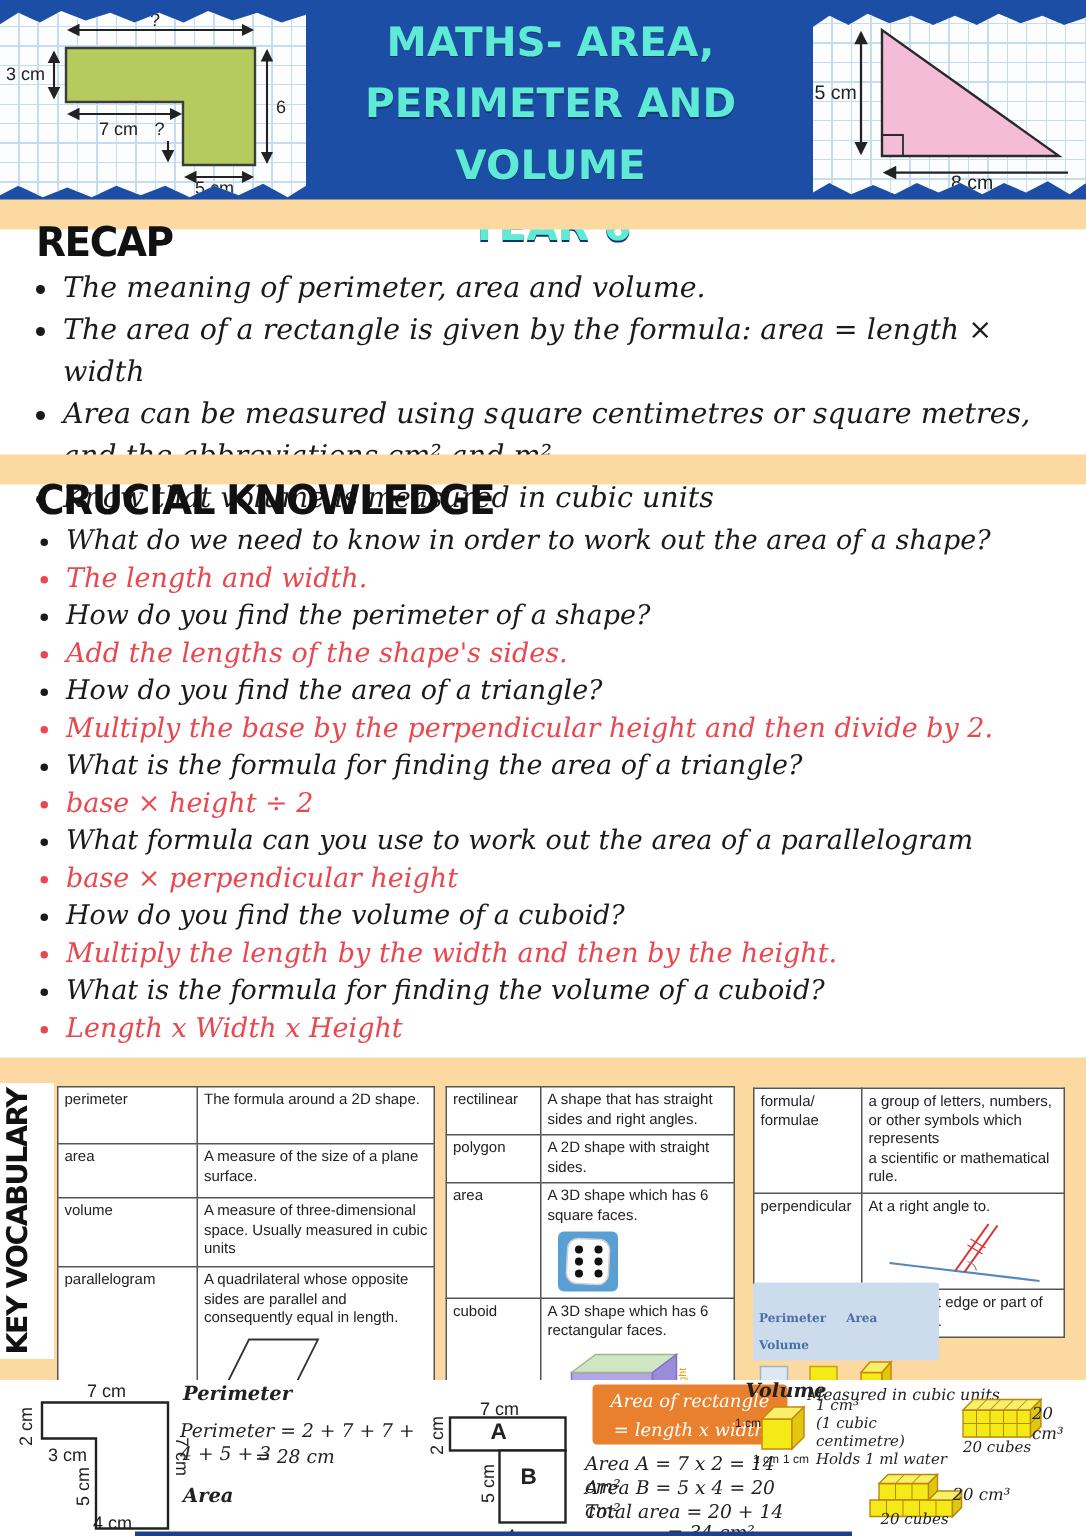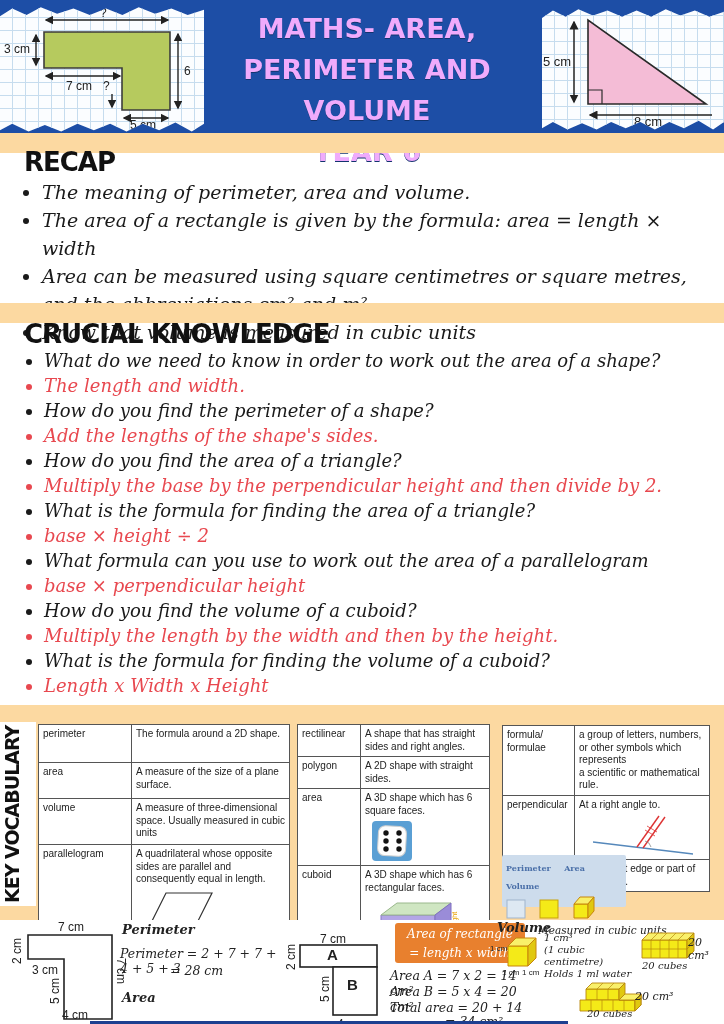--- a/index.html
+++ b/index.html
@@ -1,21 +1,21 @@
 <!DOCTYPE html>
 <html><head>
 <meta charset="utf-8">
 <style>
   html,body{margin:0;padding:0;background:#e9e9e9;}
   .page{position:relative;width:724px;height:1024px;background:#ffffff;overflow:hidden;
         font-family:"Liberation Sans",sans-serif;}
 
   
   .header{position:absolute;left:0;top:0;width:724px;height:140px;background:#1d4ea6;}
-  .title{position:absolute;left:178px;top:8px;width:378px;text-align:center;color:#f0abfc;
+  .title{position:absolute;left:178px;top:8px;width:378px;text-align:center;color:#5eead4;
          font-family:"DejaVu Sans",sans-serif;font-weight:800;font-size:27px;line-height:41px;
          letter-spacing:0px;text-shadow:0 1px 0 #12346e;}
   .paper{position:absolute;background-color:#fbfdff;
          background-image:repeating-linear-gradient(0deg,transparent,transparent 12px,#c6dcee 12px,#c6dcee 13px),
                           repeating-linear-gradient(90deg,transparent,transparent 12px,#c6dcee 12px,#c6dcee 13px);
          clip-path:polygon(0% 8%,6% 2%,13% 7%,20% 1%,28% 6%,36% 2%,44% 7%,52% 2%,60% 7%,68% 1%,76% 6%,84% 2%,92% 7%,100% 3%,100% 92%,94% 98%,86% 91%,78% 97%,70% 92%,62% 98%,54% 92%,46% 97%,38% 92%,30% 98%,22% 93%,14% 98%,6% 92%,0% 97%);}
   .paper-left{left:0;top:6px;width:204px;height:128px;}
   .paper-right{left:542px;top:8px;width:182px;height:124px;}
   .dim{position:absolute;font-size:12px;color:#222;font-family:"Liberation Sans",sans-serif;}
   .dim.big{font-size:13px;}
@@ -46,21 +46,21 @@
   table.vt td{border:1px solid #555;padding:3px 4px;vertical-align:top;}
   td.term{white-space:pre-line;}
   .vt1{left:38px;top:19px;width:252px;}
   .vt1 td.term{width:84px;}
   .vt2{left:297px;top:19px;width:193px;padding-left:44px;}
   .vt2 td.term{width:54px;}
   .vt3{left:502px;top:20px;width:208px;}
   .vt3 td.term{width:66px;}
   .cellimg{display:block;margin:3px 0 0 6px;}
   .mini{position:absolute;left:502px;top:150px;width:124px;height:52px;background:#cddcec;
-        border-radius:2px;padding:2px 0 0 4px;box-sizing:border-box;}
+        border-radius:2px;padding:13px 0 0 4px;box-sizing:border-box;}
   .mini-labels span{display:inline-block;font-family:"DejaVu Serif",serif;font-weight:bold;
         font-size:8px;color:#4a6fa8;margin-right:9px;}
   .mini-shapes{margin-top:2px;display:flex;align-items:flex-end;gap:13px;}
 
   
   .examples{position:absolute;left:0;top:920px;width:724px;height:104px;background:#fff;}
   .g{position:absolute;top:0;height:104px;}
   .g1{left:10px;width:275px;}
   .g2{left:285px;width:245px;}
   .g3{left:490px;width:234px;}

